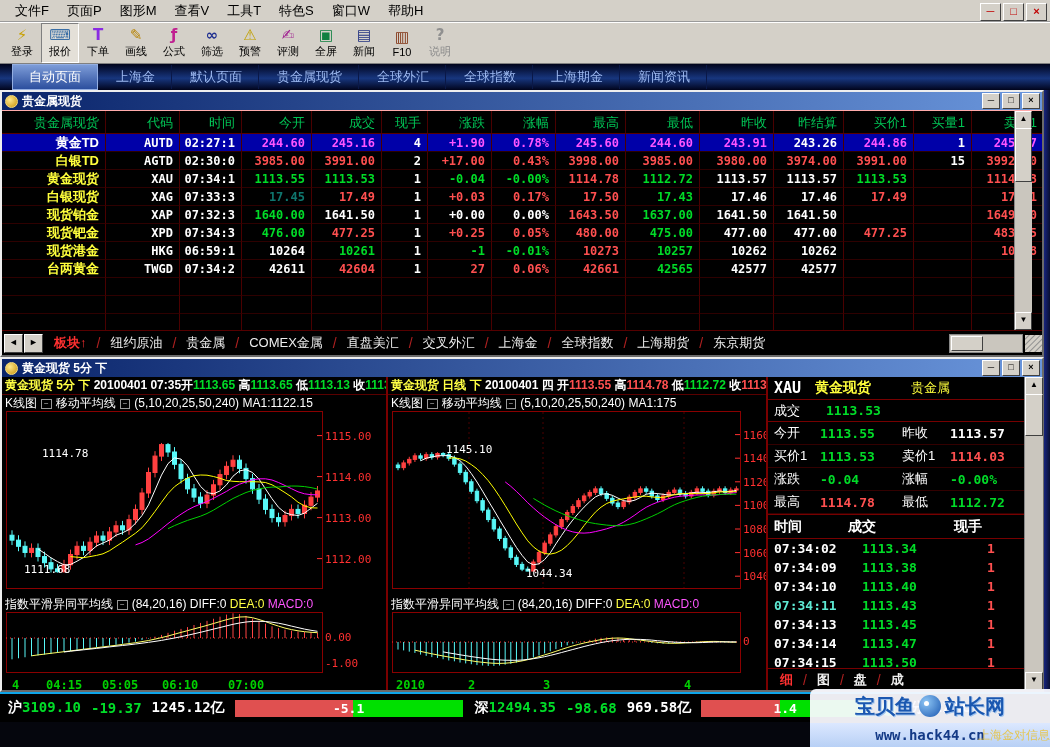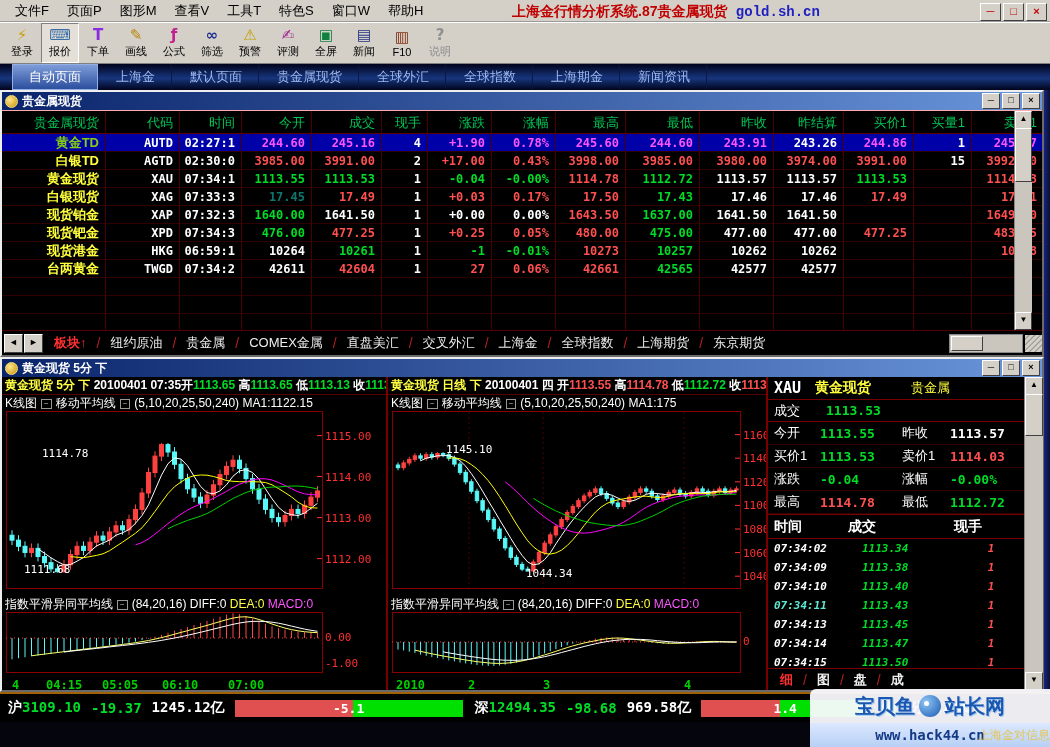--- a/index.html
+++ b/index.html
@@ -40,21 +40,21 @@
     color:#000;font-size:9px;font-weight:bold;text-align:center;line-height:12px;}
   
   .qarea{position:absolute;top:18px;left:0;right:0;bottom:25px;background:#000;overflow:hidden;border-top:1px solid #ffaaaa;}
   .qrow{display:grid;grid-template-columns:104px 74px 62px 70px 70px 46px 64px 64px 70px 74px 74px 70px 70px 58px 72px;height:18px;}
   .qrow.qhead{height:23px;}
   .qcell{text-align:right;padding-right:6px;line-height:18px;border-right:1px solid #4a0000;border-bottom:1px solid #2e0000;
     font-family:"DejaVu Sans Mono","Liberation Mono",monospace;font-size:12px;font-weight:bold;overflow:hidden;white-space:nowrap;}
   .qhead .qcell{color:#00c455;font-family:"Liberation Sans","DejaVu Sans",sans-serif;font-weight:normal;font-size:13px;line-height:23px;border-bottom:1px solid #5a0000;}
   .qname{color:#ffff3c;font-family:"Liberation Sans","DejaVu Sans",sans-serif;font-size:13px;}
   .qrow.sel{background:#0000a8;}
-  .qrow.sel .qname{color:#84cc16;}
+  .qrow.sel .qname{color:#ffffff;}
   .vscroll{position:absolute;top:19px;left:1012px;width:17px;bottom:25px;background:#cac6be;border-left:1px solid #888;}
   .sarrow{height:16px;background:#d4d0c8;border:1px solid;border-color:#fff #404040 #404040 #fff;
     font-size:8px;text-align:center;line-height:14px;color:#000;}
   .sarrow.down{position:absolute;bottom:0;left:0;right:0;}
   .sthumb{position:absolute;top:17px;left:0;right:0;height:52px;background:#d4d0c8;border:1px solid;border-color:#fff #404040 #404040 #fff;}
   .qtabs{position:absolute;left:0;right:0;bottom:0;height:25px;background:#000;display:flex;align-items:center;
     border-top:1px solid #550000;padding-left:2px;box-sizing:border-box;}
   .harrow{width:17px;height:17px;background:#d4d0c8;border:1px solid;border-color:#fff #404040 #404040 #fff;
     font-size:9px;text-align:center;line-height:15px;margin-right:1px;}
   .btab{color:#eee;font-size:13px;padding:0 10px;white-space:nowrap;}
@@ -79,30 +79,30 @@
   .ip-last{height:21px;display:flex;align-items:center;border-bottom:1px solid #700;padding-left:6px;}
   .ip-label{color:#fff;font-size:13px;width:52px;}
   .ip-val{font-family:"DejaVu Sans Mono",monospace;font-weight:bold;font-size:13px;}
   .ip-row{height:22px;display:flex;align-items:center;padding-left:6px;border-bottom:1px solid #300;}
   .ip-row .ip-label{width:46px;}
   .ip-row .ip-val{width:74px;}
   .ip-row .ip-label2{color:#fff;font-size:13px;width:48px;margin-left:8px;}
   .ip-tickhead{height:23px;display:grid;grid-template-columns:74px 106px 1fr;align-items:center;color:#fff;
     font-size:14px;font-weight:bold;border-top:1px solid #700;border-bottom:1px solid #700;padding-left:6px;}
   .tick-row{height:19px;display:grid;grid-template-columns:88px 96px 1fr;align-items:center;padding-left:6px;
-    font-family:"DejaVu Sans Mono",monospace;font-weight:bold;font-size:11px;font-style:italic;}
+    font-family:"DejaVu Sans Mono",monospace;font-weight:bold;font-size:13px;}
   .ip-tabs{position:absolute;bottom:0;left:0;right:0;height:21px;display:flex;align-items:center;gap:2px;
     border-top:1px solid #700;padding-left:4px;background:#000;}
   .ip-tab{font-size:13px;font-weight:bold;color:#eee;padding:0 8px;}
   .ip-tab.active{color:#ff3030;}
   .cvscroll{position:absolute;top:18px;bottom:0;left:1022px;width:18px;background:#cac6be;border-left:1px solid #888;}
   
   .statusbar{position:absolute;top:692px;left:0;width:1050px;height:30px;background:#000;display:flex;align-items:center;
     font-family:"DejaVu Sans Mono","Liberation Mono",monospace;font-size:14px;font-weight:bold;padding-left:8px;box-sizing:border-box;
-    border-top:2px solid #a16207;}
+    border-top:2px solid #0ea5e9;}
   .st-w{color:#fff;} .st-g{color:#00dc28;} .st-sp{margin-right:10px;white-space:nowrap;}
   .stbar{height:17px;position:relative;background:#00e000;margin-right:12px;}
   .stbar .redpart{position:absolute;left:0;top:0;bottom:0;background:#e05050;}
   .stbar .bartext{position:absolute;left:0;right:0;text-align:center;color:#fff;font-size:13px;line-height:17px;}
   .stdot{width:15px;height:15px;border-radius:50%;background:radial-gradient(circle at 35% 35%,#80ff80,#00b000);margin-right:6px;flex:0 0 15px;}
   .bottomstrip{position:absolute;top:722px;left:0;width:1050px;height:25px;background:#05060d;}
   .rightstrip{position:absolute;top:90px;left:1044px;width:6px;height:602px;background:linear-gradient(90deg,#16247e,#0a1030);}
   
   .watermark{position:absolute;right:0;bottom:0;width:240px;height:58px;background:rgba(250,250,255,.94);
     border-top-left-radius:6px;overflow:hidden;z-index:50;}
@@ -123,23 +123,20 @@
     <div id="menu-items" style="display:flex">
         <span class="menu-item">文件F</span>
         <span class="menu-item">页面P</span>
         <span class="menu-item">图形M</span>
         <span class="menu-item">查看V</span>
         <span class="menu-item">工具T</span>
         <span class="menu-item">特色S</span>
         <span class="menu-item">窗口W</span>
         <span class="menu-item">帮助H</span>
       </div>
-    <div class="app-title">
-      <span class="t-red">上海金行情分析系统.87贵金属现货</span><span class="t-blue"> gold.sh.cn</span>
-    </div>
     <div class="win-btns">
       <div class="wbtn">─</div>
       <div class="wbtn">□</div>
       <div class="wbtn">×</div>
     </div>
   </div>
 
   <div class="toolbar" id="toolbar">
       <div class="tbtn">
         <span class="ticon" style="color: rgb(200, 160, 0);">⚡</span>

